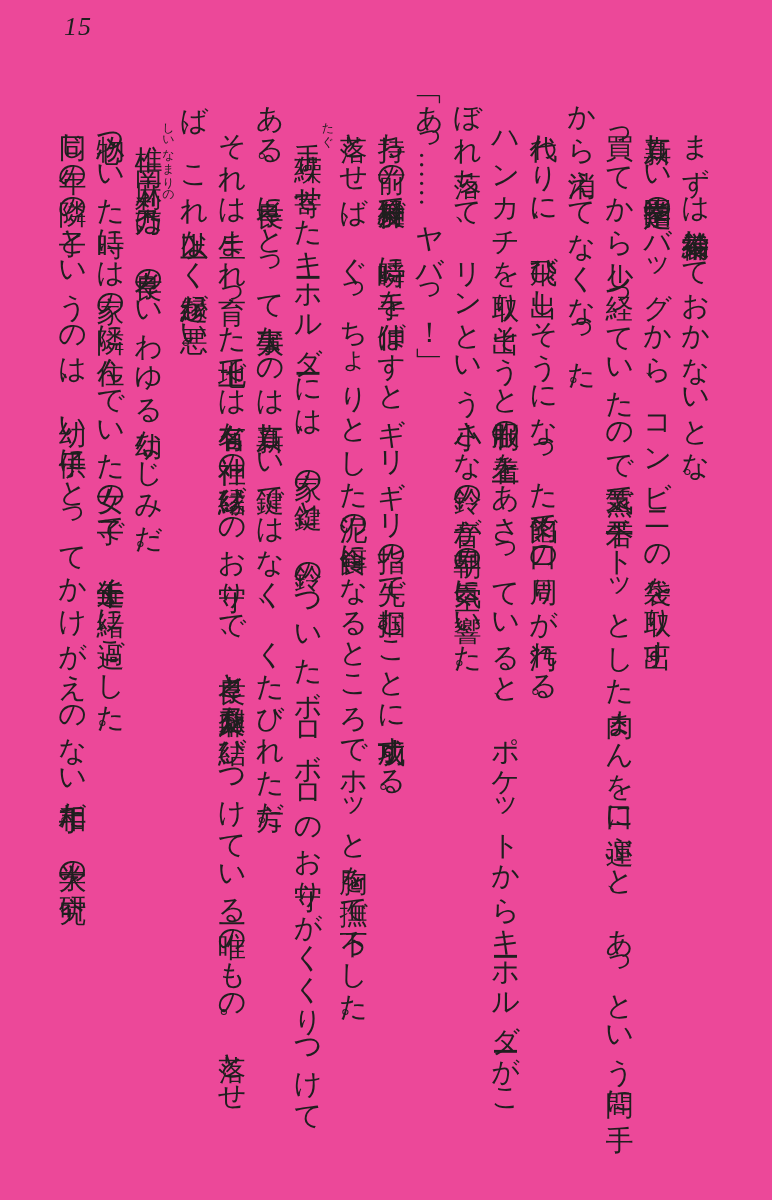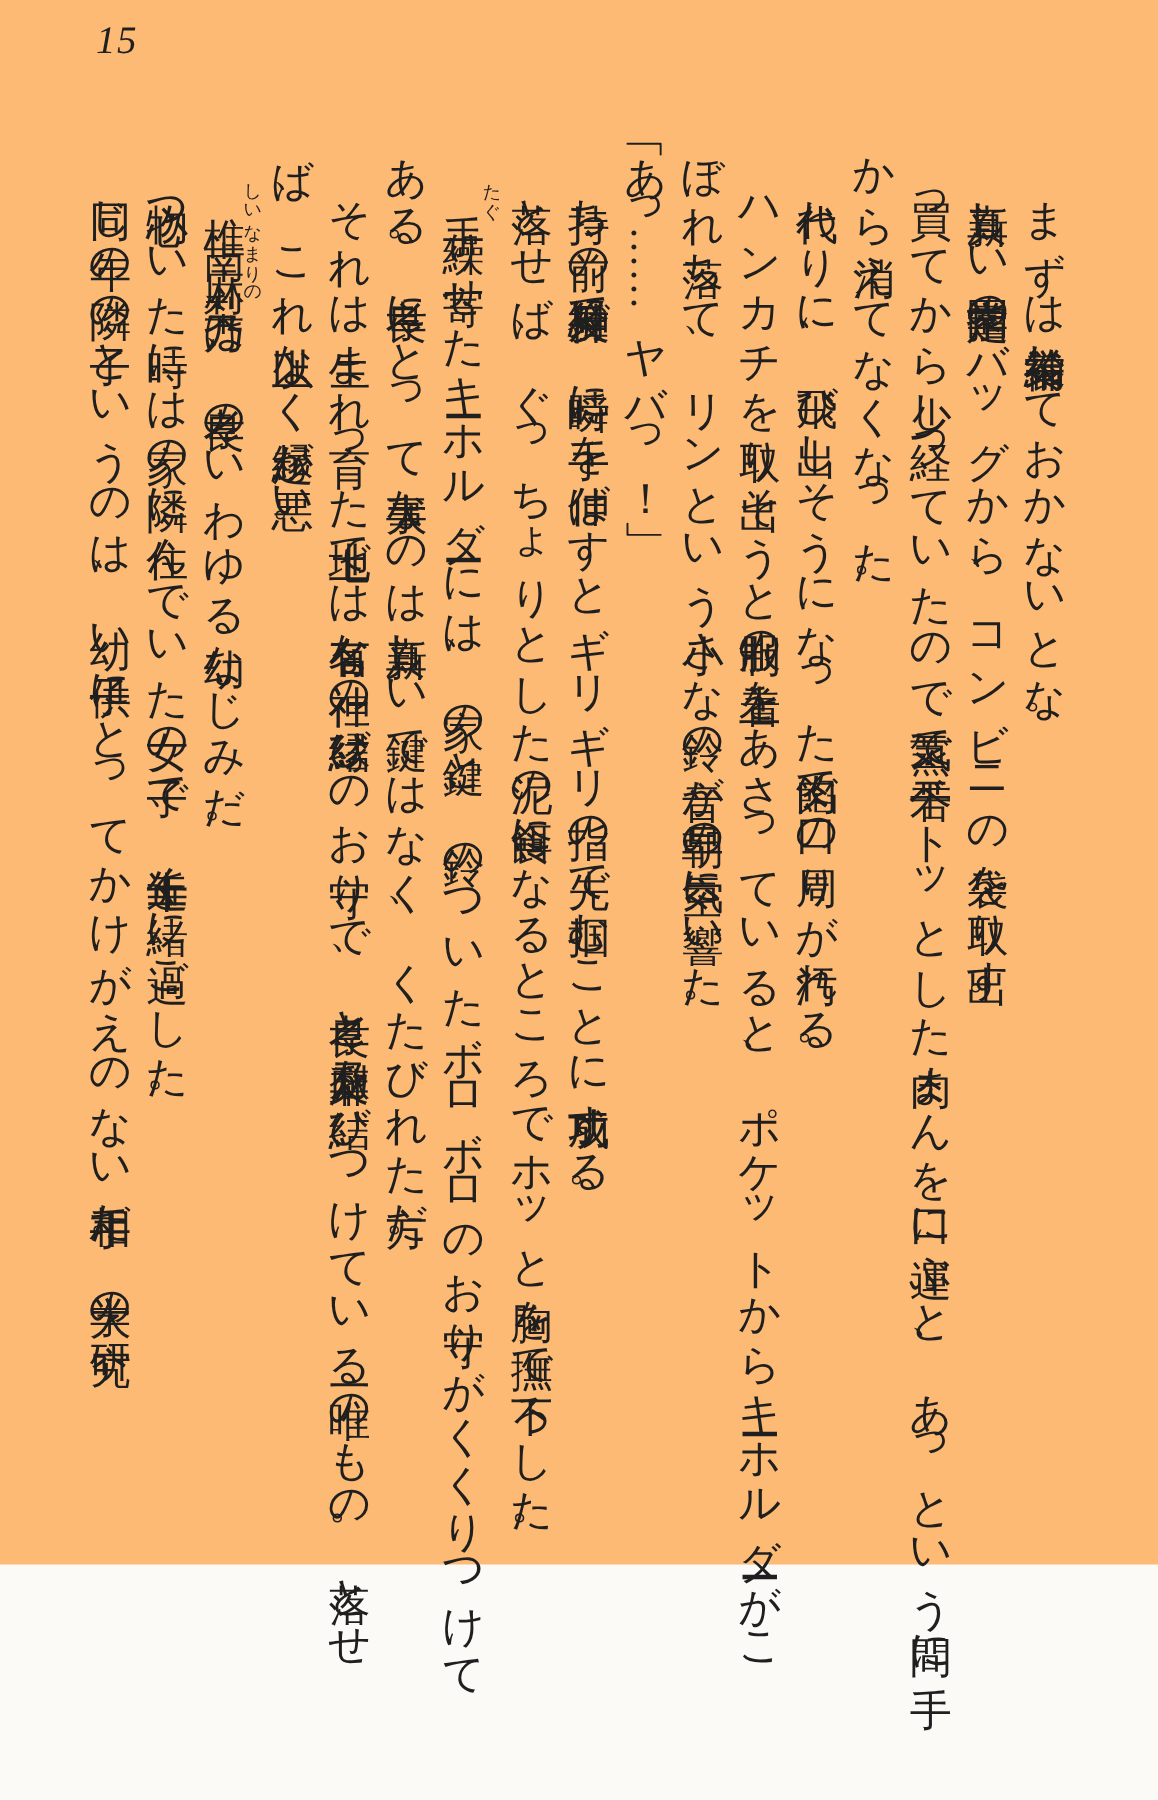--- a/index.html
+++ b/index.html
@@ -8,22 +8,22 @@
   }
   body {
     width: 772px;
     height: 1200px;
     background: #fbfaf7;
     overflow: hidden;
   }
   .page {
     position: relative;
     width: 772px;
-    height: 1043px;
-    background: #fdba74;
+    height: 1200px;
+    background: #ec4899;
   }
   .page-number {
     position: absolute;
     top: 12px;
     left: 64px;
     font-family: "Liberation Serif", serif;
     font-style: italic;
     font-size: 26px;
     letter-spacing: 1px;
     color: #1f1f1f;

